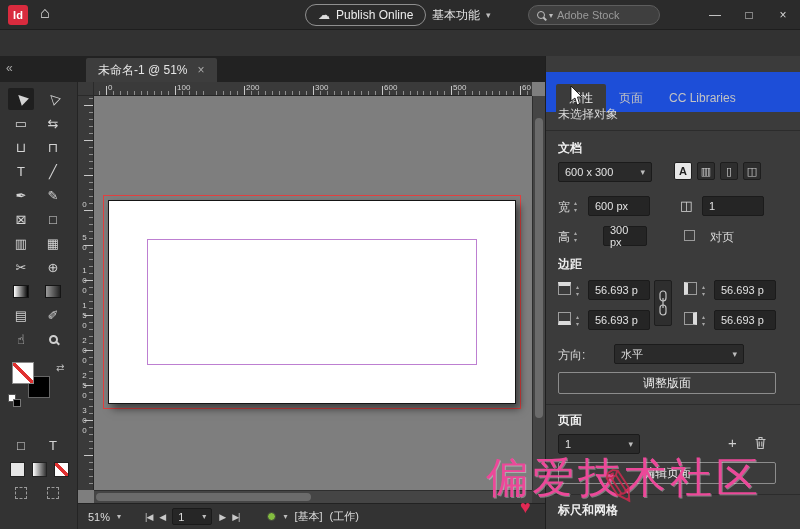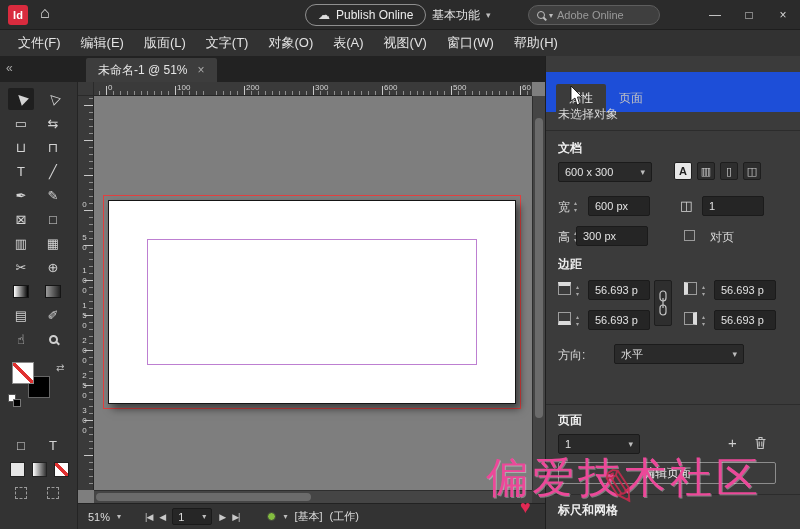--- a/index.html
+++ b/index.html
@@ -124,40 +124,29 @@
       <span class="pub-ic">☁</span>
       <span>Publish Online</span>
     </div>
     <div class="workspace">
       <span>基本功能</span>
       <span class="chev">▾</span>
     </div>
     <div class="search">
       <span class="mag"></span>
       <span class="chev">▾</span>
-      <span class="ph">Adobe Online</span>
+      <span class="ph">Adobe Stock</span>
     </div>
     <div class="winbtns">
       <span>—</span>
       <span>□</span>
       <span>×</span>
     </div>
   </div>
 
-  <div class="menubar">
-    <span>文件(F)</span>
-    <span>编辑(E)</span>
-    <span>版面(L)</span>
-    <span>文字(T)</span>
-    <span>对象(O)</span>
-    <span>表(A)</span>
-    <span>视图(V)</span>
-    <span>窗口(W)</span>
-    <span>帮助(H)</span>
-  </div>
 
   <div class="tabstrip">
     <span class="collapse">«</span>
     <div class="doctab">
       <span>未命名-1 @ 51%</span>
       <span class="x">×</span>
     </div>
   </div>
 
   <div class="toolbar">
@@ -309,20 +298,21 @@
     <span class="dot"></span>
     <span class="chev">▾</span>
     <span>[基本]</span>
     <span>(工作)</span>
   </div>
 
   <div class="panel">
     <div class="ptabs">
       <div class="ptab active">属性</div>
       <div class="ptab">页面</div>
+      <div class="ptab">CC Libraries</div>
     </div>
     <div class="pbody">
       <span class="plabel" style="left:12px;top:10px">未选择对象</span>
       <div class="pdiv" style="top:34px"></div>
 
       <span class="phead" style="left:12px;top:44px">文档</span>
 
       <div class="dd" style="left:12px;top:66px;width:94px">
         <span>600 x 300</span>
         <span class="chev">▾</span>
@@ -351,21 +341,21 @@
       <span class="plabel" style="left:134px;top:102px;font-size:13px">◫</span>
       <div class="inp" style="left:156px;top:100px;width:62px">
           <span>1</span>
         </div>
 
       <span class="plabel" style="left:12px;top:133px">高</span>
       <div class="st" style="left:28px;top:134px">
           <span>▴</span>
           <span>▾</span>
         </div>
-      <div class="inp" style="left:30px;top:130px;width:72px">
+      <div class="inp" style="left:57px;top:130px;width:44px">
           <span>300 px</span>
         </div>
       <span class="cb" style="left:138px;top:134px"></span>
       <span class="plabel" style="left:164px;top:133px">对页</span>
 
       <span class="phead" style="left:12px;top:160px">边距</span>
 
       <span class="mi mi-top" style="left:12px;top:186px"></span>
       <div class="st" style="left:30px;top:188px">
           <span>▴</span>
@@ -407,20 +397,23 @@
       <div class="inp" style="left:168px;top:214px;width:62px">
           <span>56.693 p</span>
         </div>
 
       <span class="plabel" style="left:12px;top:251px">方向:</span>
       <div class="dd" style="left:68px;top:248px;width:130px">
         <span>水平</span>
         <span class="chev">▾</span>
       </div>
 
+      <div class="pbtn" style="left:12px;top:276px;width:218px">
+          <span>调整版面</span>
+        </div>
 
       <div class="pdiv" style="top:308px"></div>
       <span class="phead" style="left:12px;top:316px">页面</span>
 
       <div class="dd" style="left:12px;top:338px;width:82px">
         <span>1</span>
         <span class="chev">▾</span>
       </div>
       <span class="plus" style="left:182px;top:338px">+</span>
       <span class="trash" style="left:208px;top:340px">

